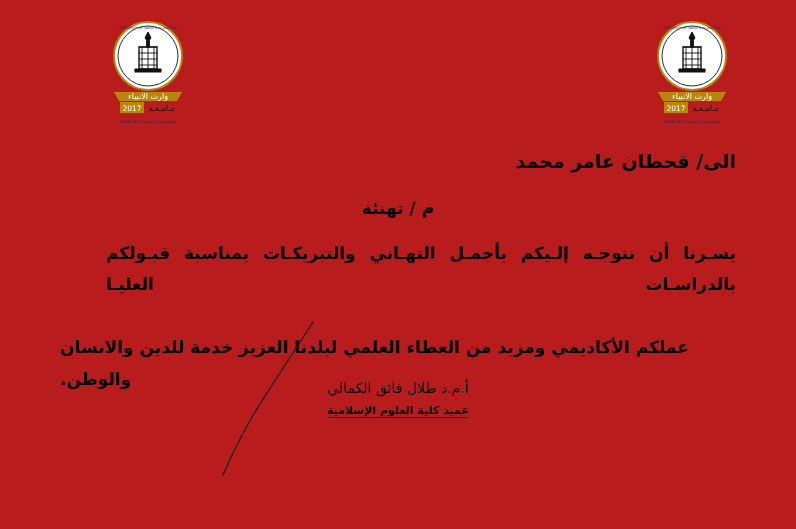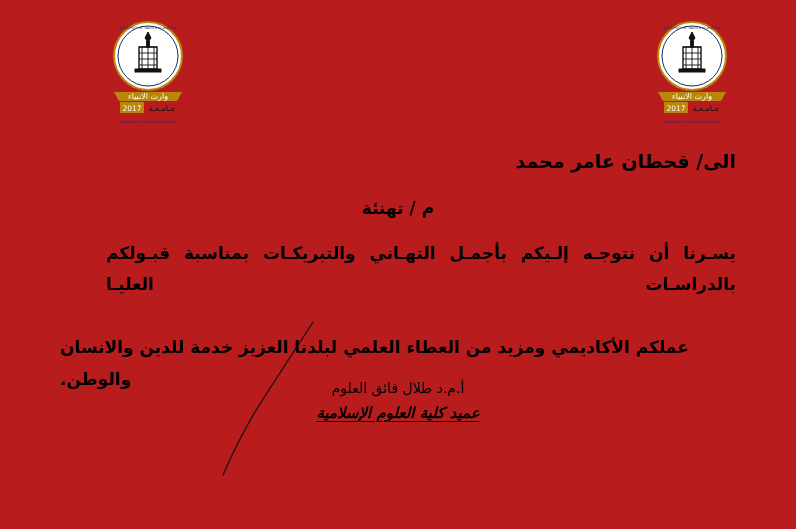--- a/index.html
+++ b/index.html
@@ -81,27 +81,26 @@
     left: 0;
     text-align: center;
   }
   .sig-name {
     font-size: 14px;
     font-weight: 400;
     margin: 0 0 8px 0;
     letter-spacing: 0.3px;
   }
   .sig-title {
-    font-size: 15px;
+    font-size: 11px;
     font-weight: 700;
     margin: 4px;
     text-decoration: underline;
     text-decoration-thickness: 1px;
     text-underline-offset: 3px;
-    font-style: italic;
   }
 
   
   .sig-stroke {
     position: absolute;
     left: 195px;
     top: 320px;
     width: 130px;
     height: 160px;
     pointer-events: none;
@@ -182,17 +181,17 @@
       <span class="justified-line">يسـرنا أن نتوجـه إلـيكم بأجمـل التهـاني والتبريكـات بمناسبة قبـولكم بالدراسـات العليـا</span>
       <span class="last-line">عملكم الأكاديمي ومزيد من العطاء العلمي لبلدنا العزيز خدمة للدين والانسان والوطن.</span>
     </div>
   </div>
 
   <svg class="sig-stroke" viewBox="0 0 130 160" aria-hidden="true">
     <path d="M118 2 C100 30 80 60 60 92 C48 112 38 132 28 155" fill="none" stroke="#111111" stroke-width="1.3" stroke-linecap="round"></path>
   </svg>
 
   <div class="signature">
-    <p class="sig-name">أ.م.د طلال فائق العلوم</p>
+    <p class="sig-name">أ.م.د طلال فائق الكمالي</p>
     <p class="sig-title">عميد كلية العلوم الإسلامية</p>
   </div>
 
 </div>
 
 </body></html>

